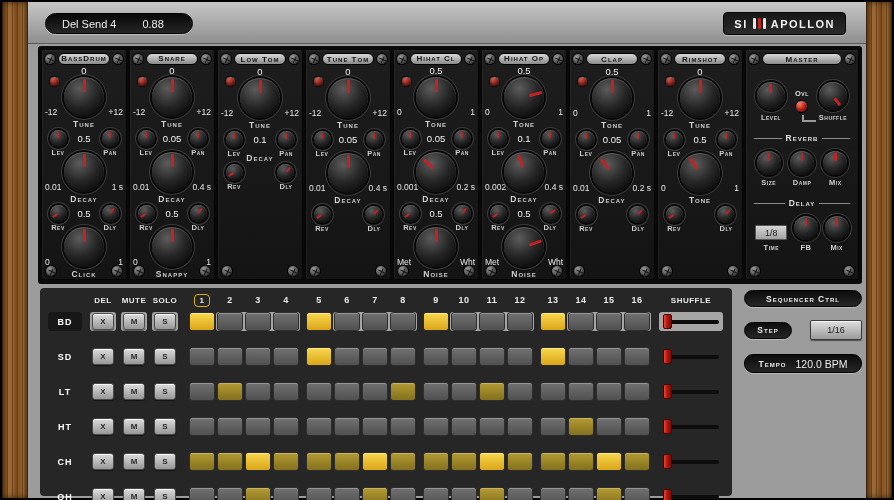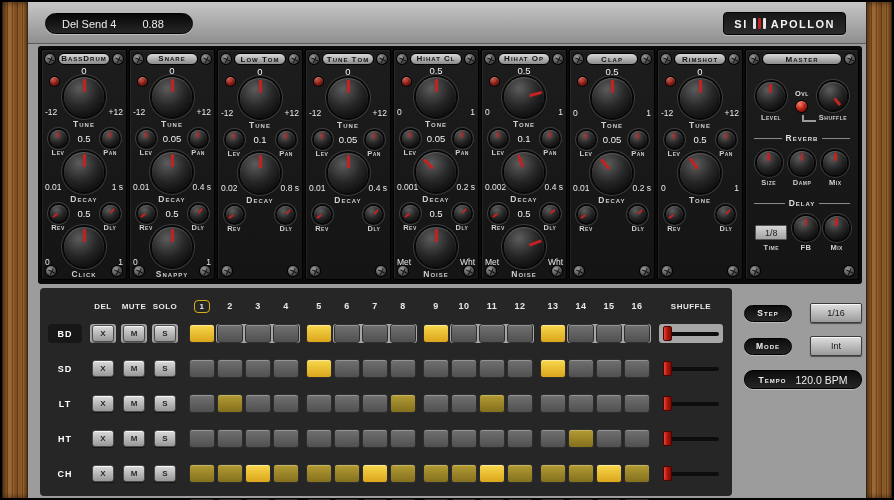--- a/index.html
+++ b/index.html
@@ -82,21 +82,21 @@
   .mdivider .tt { color:#e0e0e0; font-size:8.5px; font-weight:bold; font-variant:small-caps; letter-spacing:1px; }
   .ovl-lbl { color:#e0e0e0; font-size:7.5px; font-weight:bold; font-variant:small-caps; letter-spacing:.5px; }
   .elbow { width:14px; height:7px; border-left:2px solid #9a9a9a; border-bottom:2px solid #9a9a9a; transform:translateX(7px); }
   .timebox { width:32px; height:15px; background:linear-gradient(180deg,#d6d6d6,#a2a2a2); border:1px solid #555;
              color:#222; font-size:9px; display:flex; align-items:center; justify-content:center; border-radius:1px; }
 
   
   .seq { position:absolute; left:12px; top:286px; width:692px; height:208px; background:#262626;
          border-radius:4px; padding:0 8px 6px 8px; }
   .seq-grid { display:grid; }
-  .seq-head { height:36px; align-items:center; }
+  .seq-head { height:24px; align-items:center; }
   .seq-head span { color:#e8e8e8; font-size:8px; font-weight:bold; letter-spacing:.5px; text-align:center; }
   .seq-head .num { font-size:9px; }
   .cur { display:inline-block; border:1px solid #d9b01c; border-radius:4px; padding:0 5px; line-height:11px; }
   .seq-body { position:relative; grid-auto-rows:19px; row-gap:16px; }
   .band { background:#a6a6a6; border-radius:3px; grid-row:1 / -1; }
   .labelbg { background:#171717; border-radius:4px; grid-row:1 / -1; }
   .rowlbl { z-index:1; color:#fff; font-size:9px; font-weight:bold; letter-spacing:1px; display:flex;
             align-items:center; justify-content:center; }
   .xms { z-index:1; width:22px; height:17px; margin:1px auto; border-radius:3px; border:1px solid #4a4a4a;
          background:linear-gradient(180deg,#dcdcdc,#979797); color:#2a2a2a; font-size:8px; font-weight:bold;
@@ -320,27 +320,20 @@
             </div>
             <div class="bigval srmid">0.1</div>
             <div class="sk">
               <div class="knob ks">
                 <div class="ptr" style="transform: rotate(0deg);"></div>
               </div>
               <div class="sname">Pan</div>
             </div>
           </div>
           <div class="bigunit" style="margin-top: -3px;">
-            <div class="bigrow">
-              <span class="minl">0.02</span>
-              <div class="knob kb">
-                <div class="ptr" style="transform: rotate(0deg);"></div>
-              </div>
-              <span class="maxl">0.8 s</span>
-            </div>
             <div class="kname">Decay</div>
           </div>
           <div class="smallrow">
             <div class="sk">
               <div class="knob ks">
                 <div class="ptr" style="transform: rotate(-125deg);"></div>
               </div>
               <div class="sname">Rev</div>
             </div>
             <div class="bigval srmid">&nbsp;</div>
@@ -979,28 +972,25 @@
           <div class="cell st0" style="grid-area: 8 / 26;"></div>
           <div class="cell st0" style="grid-area: 8 / 27;"></div>
           <div class="slider" style="grid-area: 8 / 29;">
             <div class="sl-track"></div>
             <div class="sl-handle" style="left: 4px;"></div>
           </div>
         </div>
       </div>
 
     <div class="ctrl" id="ctrl">
+        <div class="dpill ctrl-title">Sequencer Ctrl</div>
         <div class="ctrl-row">
           <div class="dpill ctrl-lbl">Step</div>
           <div class="ctrl-btn">1/16</div>
         </div>
-        <div class="ctrl-row">
-          <div class="dpill ctrl-lbl">Mode</div>
-          <div class="ctrl-btn">Int</div>
-        </div>
         <div class="dpill ctrl-tempo">
           <span>Tempo</span>
           <span class="tv">120.0 BPM</span>
         </div>
       </div>
 
   </div>
 </div>
 
 </body></html>

